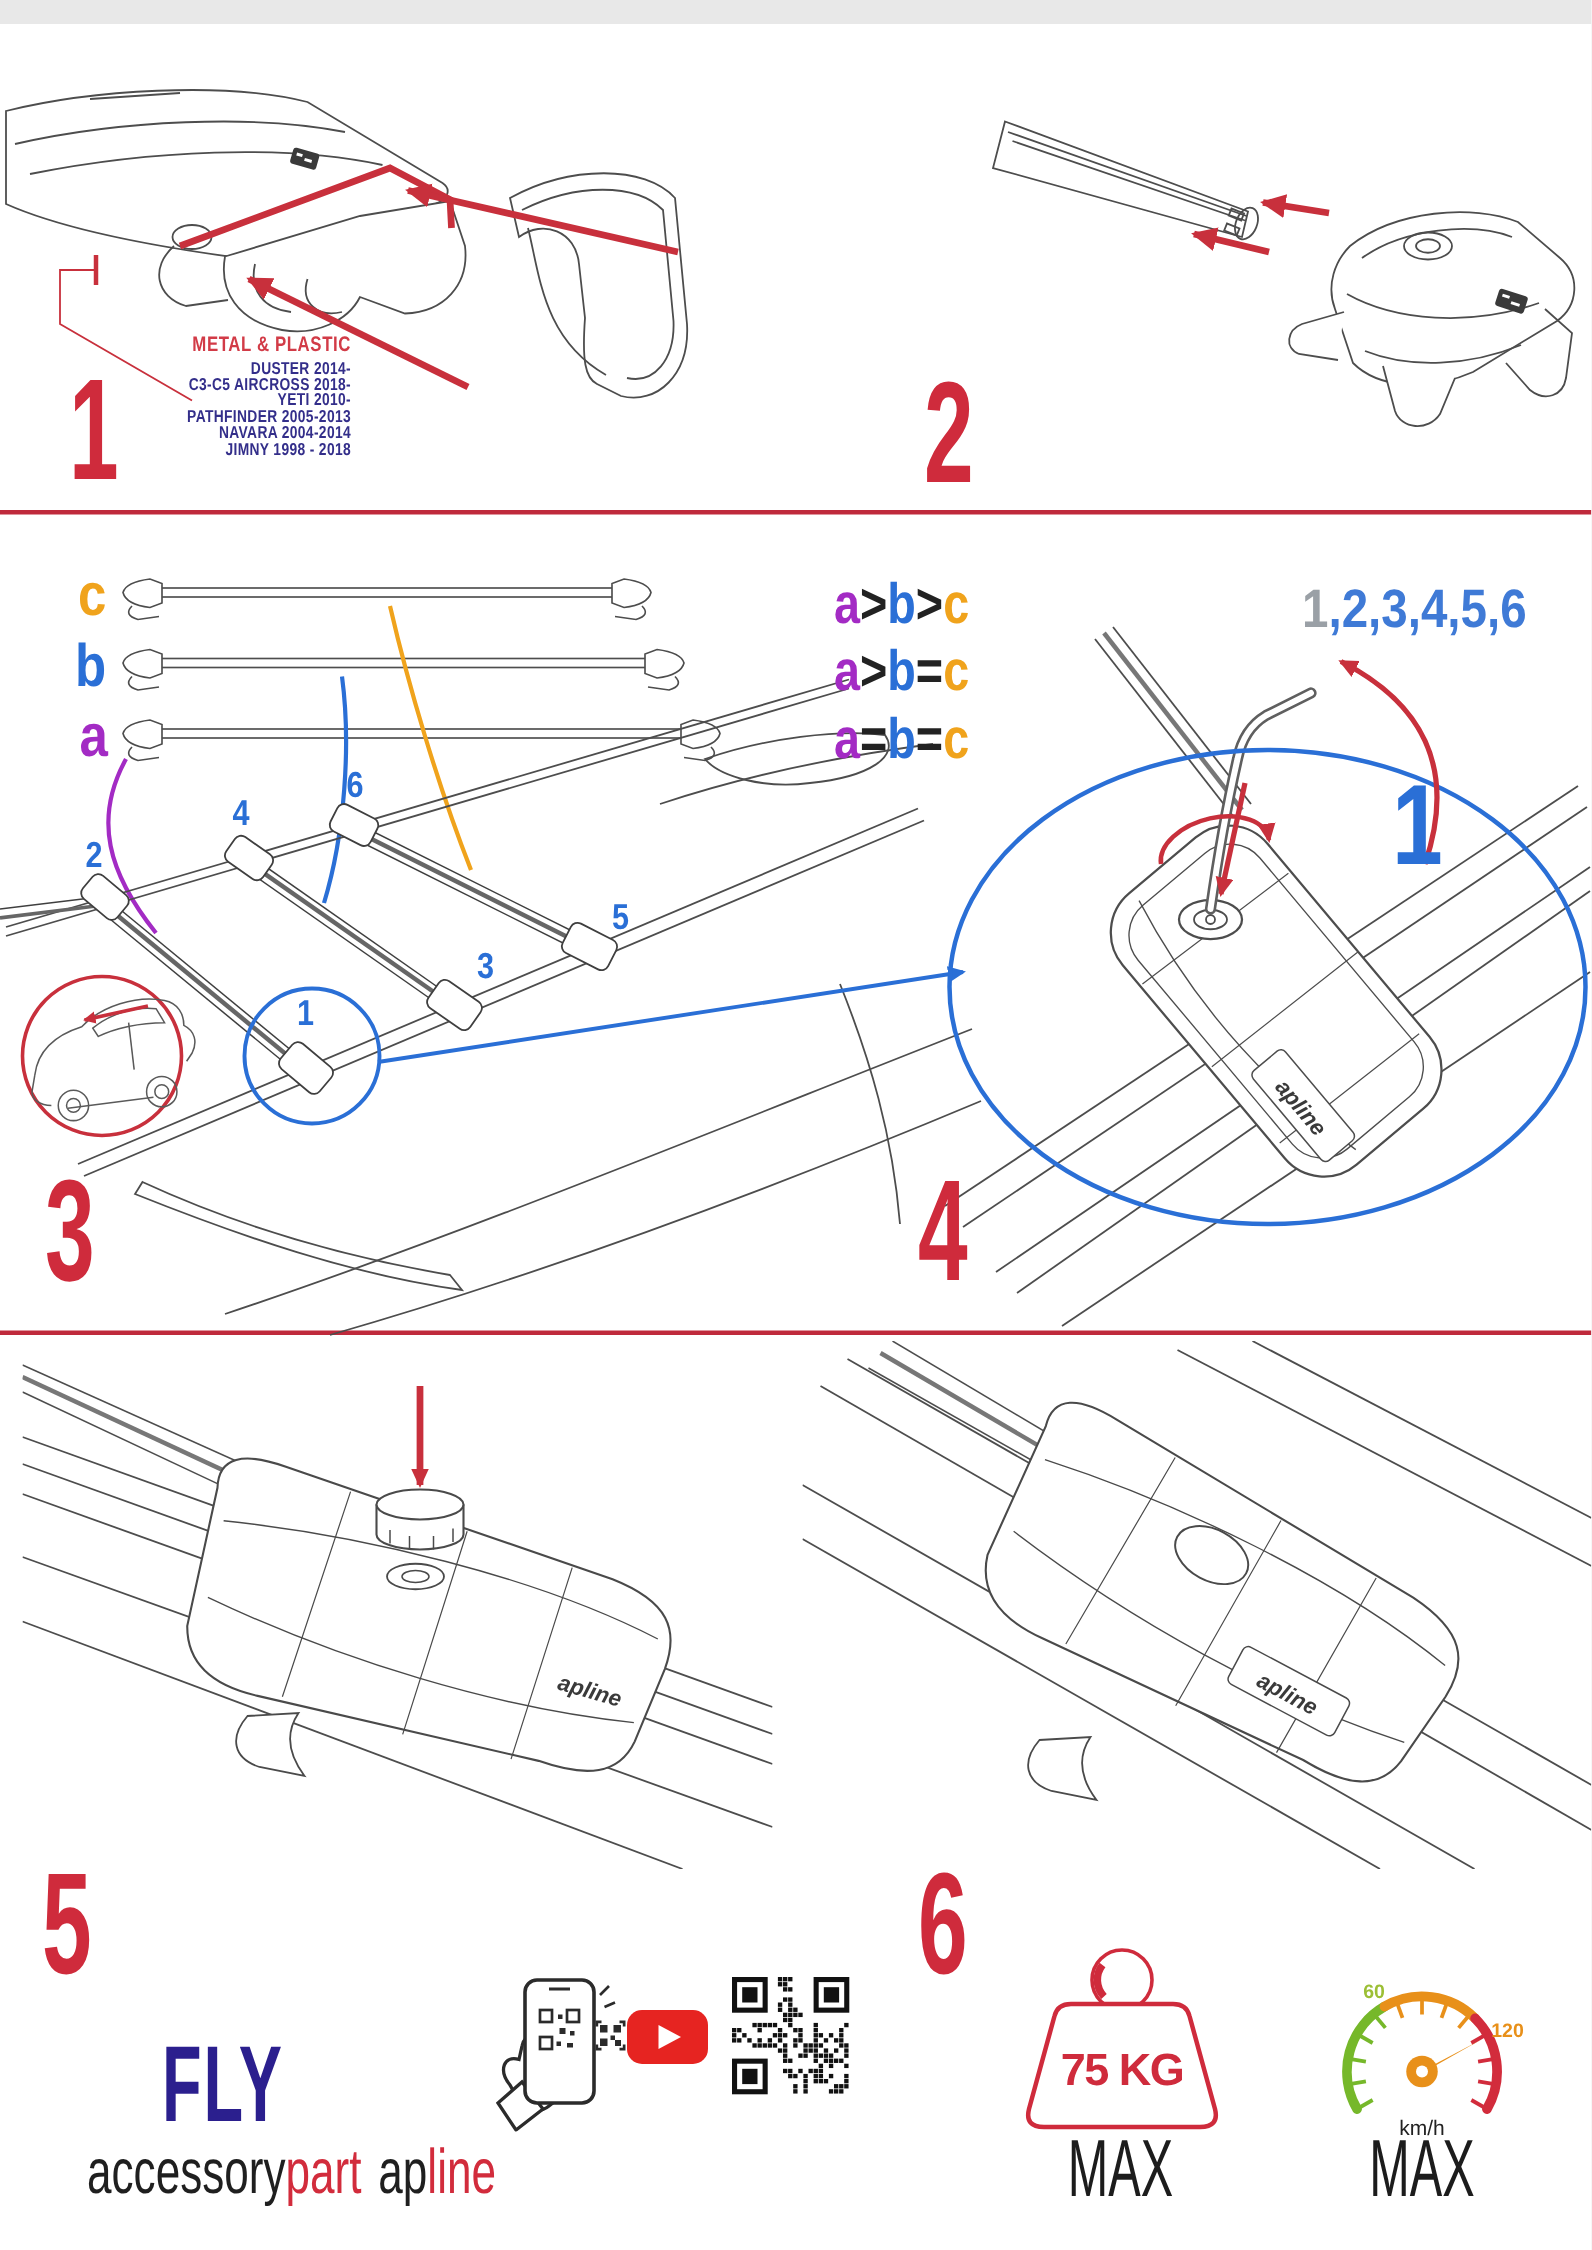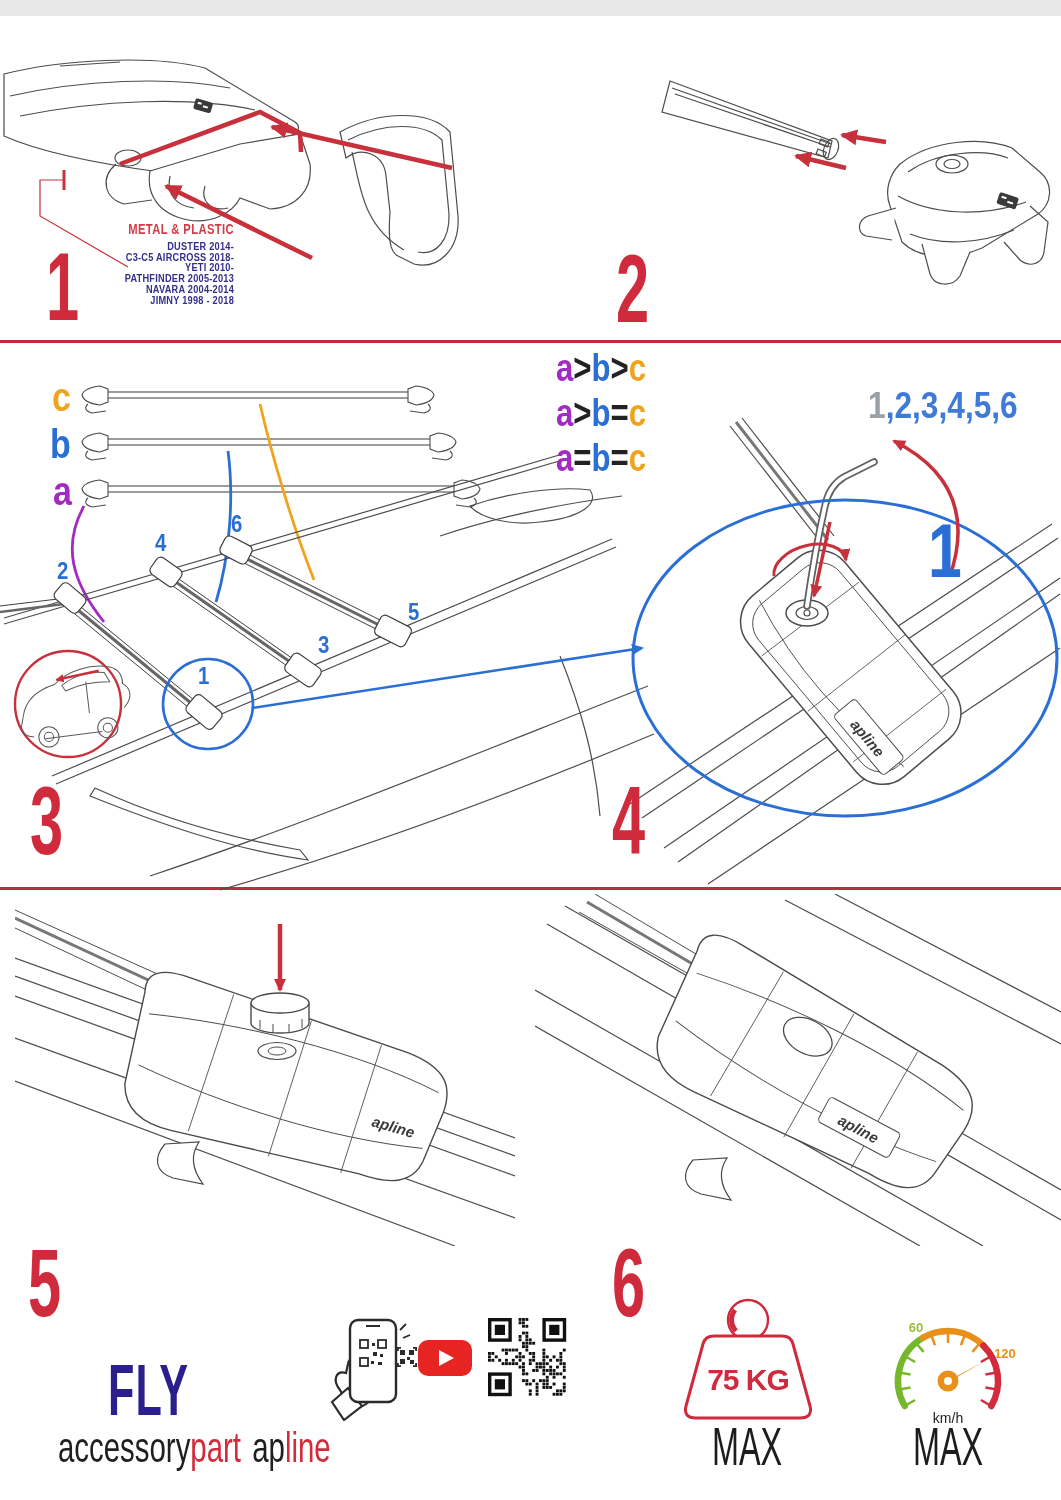--- a/index.html
+++ b/index.html
@@ -16,21 +16,21 @@
             transform:scaleX(.62);transform-origin:left top;letter-spacing:-3px}
 
   .mat-block{position:absolute;left:28px;top:205px;width:206px;text-align:right;
              transform:scaleX(.8);transform-origin:right top}
   .mat-title{font-size:14px;font-weight:700;color:#d23b47;letter-spacing:.5px;margin-bottom:4px}
   .model-line{font-size:11.5px;font-weight:700;color:#332e8a;line-height:10.7px;letter-spacing:.3px}
 
   .bar-label{position:absolute;font-size:40px;font-weight:700;line-height:34px;transform:scaleX(.85);transform-origin:left top}
   .c-orange{color:#f0a31c}.c-blue{color:#2a6fd6}.c-purple{color:#a32bc4}
 
-  .cmp-list{position:absolute;left:556px;top:336px}
+  .cmp-list{position:absolute;left:556px;top:371px}
   .cmp-row{font-size:38px;font-weight:700;line-height:33px;margin-bottom:12px;
            transform:scaleX(.82);transform-origin:left top;letter-spacing:0px}
   .c-a{color:#a32bc4}.c-b{color:#2a6fd6}.c-c{color:#f0a31c}.c-op{color:#222222}
 
   .pos-num{position:absolute;font-size:24px;font-weight:700;line-height:24px;color:#2a6fd6;
            transform:scaleX(.85);transform-origin:left top}
 
   .seq{position:absolute;left:868px;top:372px;font-size:36px;font-weight:700;line-height:36px;
        transform:scaleX(.88);transform-origin:left top;white-space:nowrap}
   .seq-first{color:#9aa0a6}.seq-rest{color:#3f7ad6}

